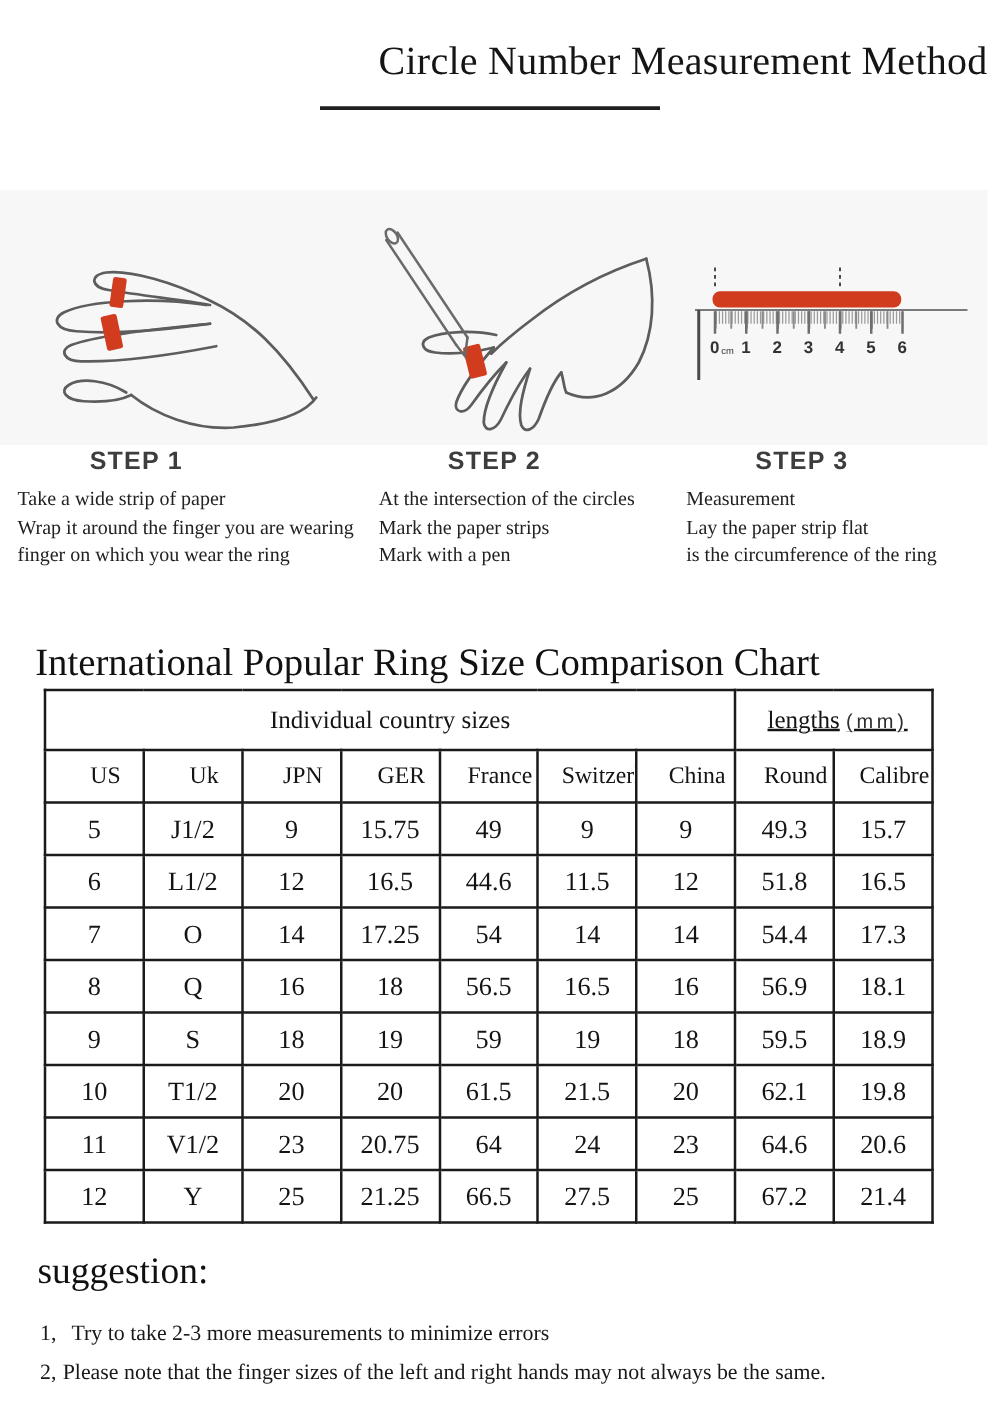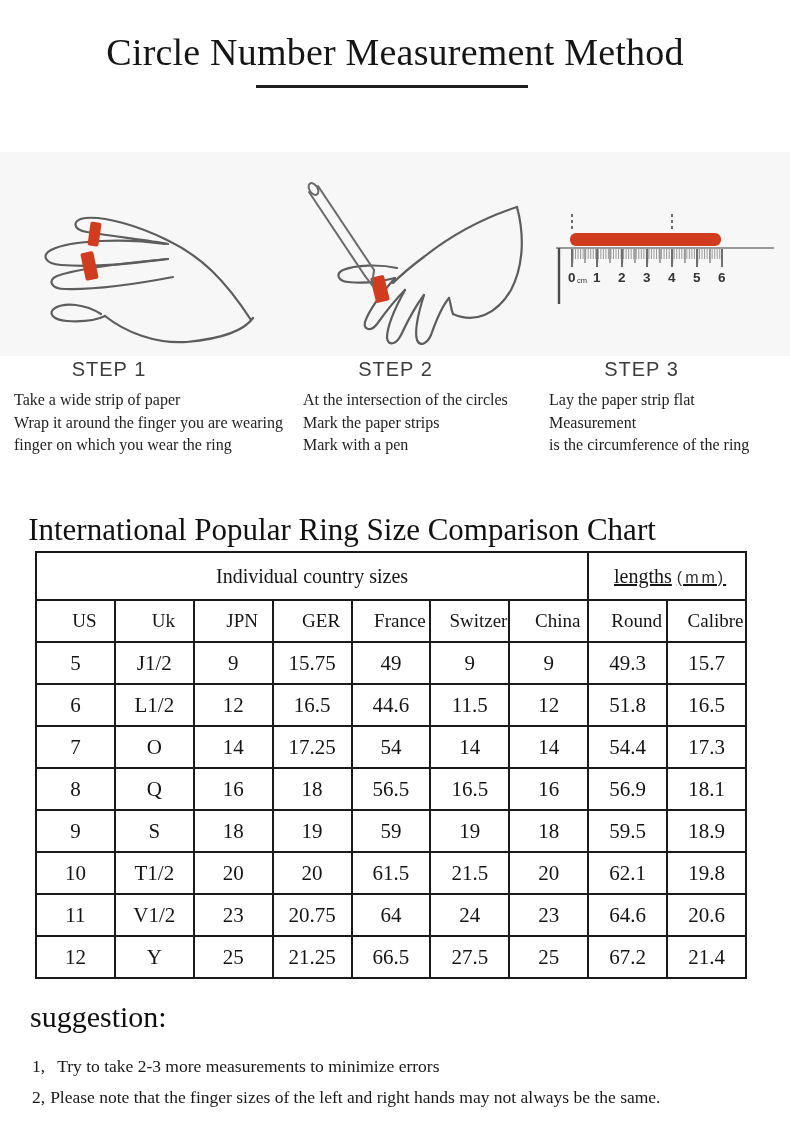--- a/index.html
+++ b/index.html
@@ -2,41 +2,41 @@
 <html><head>
 <meta charset="utf-8">
 <style>
   html,body{margin:0;padding:0;}
   body{
     width:790px;height:1139px;position:relative;background:#ffffff;
     font-family:"Liberation Serif",serif;color:#1c1c1c;overflow:hidden;
   }
   
   .main-title{
-    position:absolute;top:30px;left:0;width:790px;text-align:center;
-    font-size:38px;letter-spacing:.2px;color:#151515;
+    position:absolute;top:30px;left:0;width:790px;text-align:right;
+    font-size:32px;letter-spacing:.2px;color:#151515;
   }
   .title-underline{
     position:absolute;left:256px;top:85px;width:272px;height:3px;background:#1f1f1f;
   }
   
   .illus-band{
     position:absolute;left:0;top:152px;width:790px;height:204px;background:#f7f7f7;
   }
   .illus{position:absolute;top:152px;}
   #illus1{left:5px;}
   #illus2{left:285px;}
   #illus3{left:532px;}
   
   .step-col{position:absolute;top:358px;}
   #stepcol1{left:14px;width:190px;}
   #stepcol2{left:303px;width:185px;}
   #stepcol3{left:549px;width:185px;}
   .step-head{
-    font-family:"Liberation Sans",sans-serif;font-size:20px;font-weight:400;
+    font-family:"Liberation Sans",sans-serif;font-size:20px;font-weight:700;
     color:#3d3d3d;text-align:center;letter-spacing:1px;margin-bottom:8px;
   }
   .step-line{
     font-size:16px;line-height:22.5px;color:#222;white-space:nowrap;
   }
   
   .chart-title{
     position:absolute;top:512px;left:0;width:684px;text-align:center;
     font-size:31px;color:#111;
   }
@@ -137,22 +137,22 @@
   <div class="step-line">finger on which you wear the ring</div>
 </div>
 <div class="step-col" id="stepcol2">
   <div class="step-head">STEP 2</div>
   <div class="step-line">At the intersection of the circles</div>
   <div class="step-line">Mark the paper strips</div>
   <div class="step-line">Mark with a pen</div>
 </div>
 <div class="step-col" id="stepcol3">
   <div class="step-head">STEP 3</div>
+  <div class="step-line">Measurement</div>
   <div class="step-line">Lay the paper strip flat</div>
-  <div class="step-line">Measurement</div>
   <div class="step-line">is the circumference of the ring</div>
 </div>
 
 <div class="chart-title">International Popular Ring Size Comparison Chart</div>
 
 <table class="ring-table">
   <tbody>
       <tr class="gh">
     <th colspan="7">Individual country sizes</th>
     <th colspan="2" class="len">

